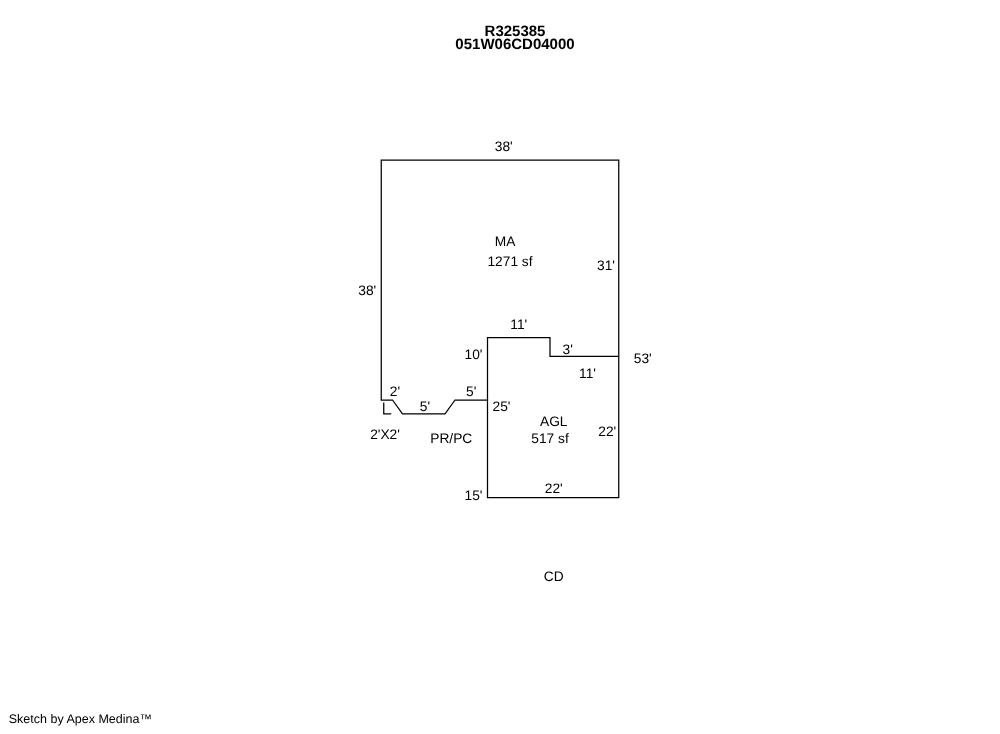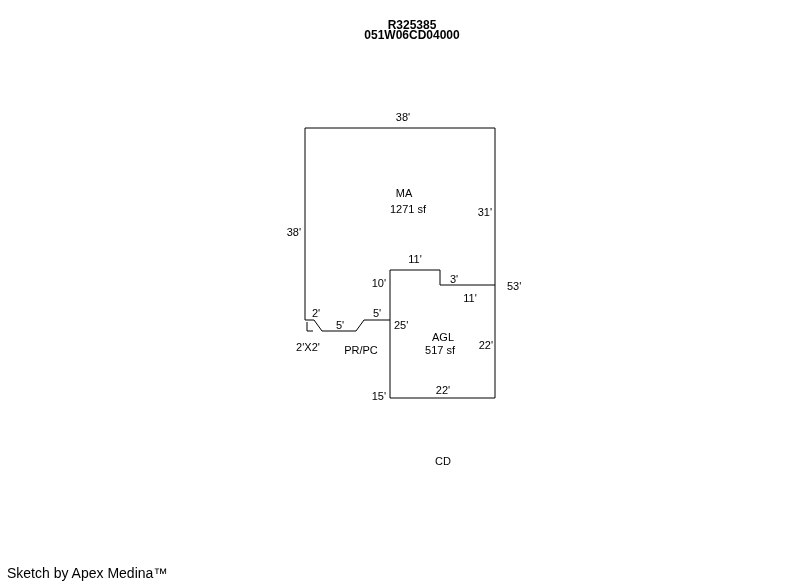--- a/index.html
+++ b/index.html
@@ -30,21 +30,21 @@
   }
   .outline {
     fill: none;
     stroke: #000;
     stroke-width: 1;
   }
   .footer {
     position: absolute;
     left: 7px;
     bottom: 6px;
-    font-size: 14px;
+    font-size: 10px;
     color: #000;
     white-space: nowrap;
   }
 </style>
 </head>
 <body>
 
 <div class="parcel" id="parcel-id">R325385</div>
 
 <div class="parcel" id="map-taxlot">051W06CD04000</div>

